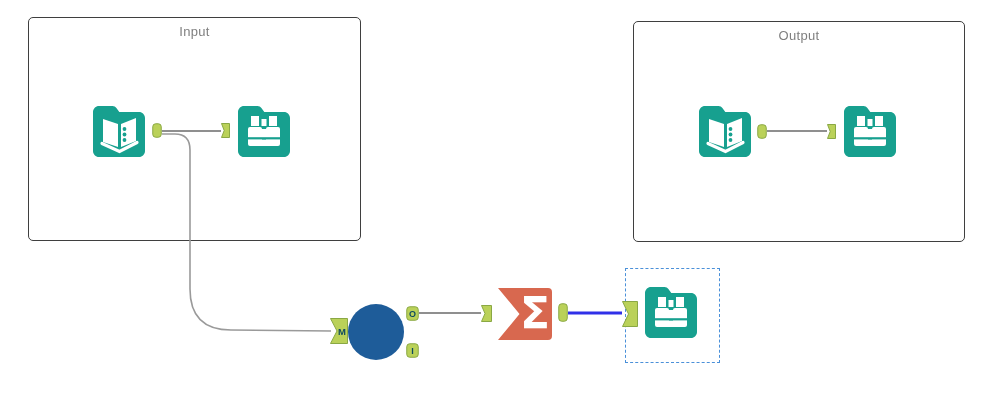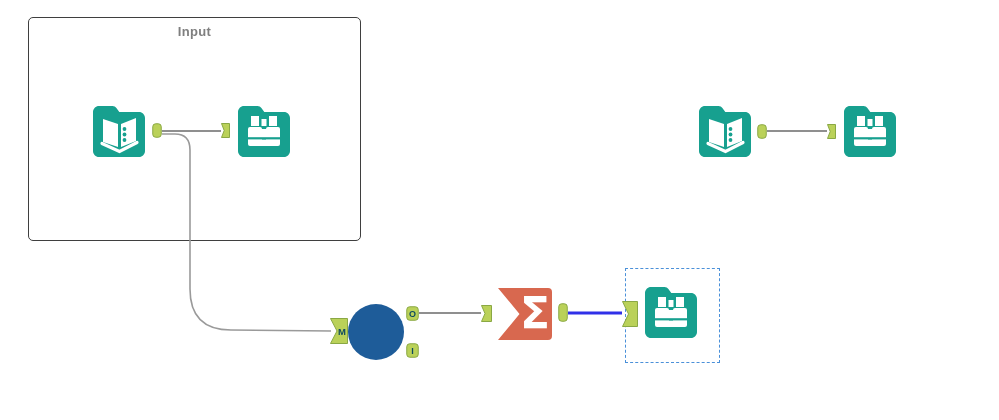--- a/index.html
+++ b/index.html
@@ -8,21 +8,21 @@
     font-family:"Liberation Sans", sans-serif; overflow:hidden;
   }
   .container-box {
     position:absolute; border:1.5px solid #3f3f3f; border-radius:5px;
     background:#ffffff; z-index:1;
   }
   .container-label {
     position:absolute; top:6px; left:0; width:100%; text-align:center;
     color:#7f7f7f; font-size:13px; letter-spacing:0.3px;
   }
-  #box-input  { left:28px;  top:17px; width:331px; height:222px;font-weight:bold; }
+  #box-input  { left:28px;  top:17px; width:331px; height:222px; }
   #box-output { left:633px; top:21px; width:330px; height:219px; }
 
   #wires { position:absolute; left:0; top:0; z-index:2; }
 
   .tool { position:absolute; width:56px; height:56px; z-index:3; }
   .anchor { position:absolute; z-index:4; }
 
   #tool-book-1   { left:91px;  top:103px; }
   #tool-browse-1 { left:236px; top:103px; }
   #tool-book-2   { left:697px; top:103px; }
@@ -53,20 +53,23 @@
   .anchor-letter { font-family:"Liberation Sans",sans-serif; font-weight:bold; fill:#0e4a5e; }
 </style>
 </head>
 <body>
 
 <div id="canvas">
 
   <div id="box-input" class="container-box">
     <div class="container-label">Input</div>
   </div>
+  <div id="box-output" class="container-box">
+    <div class="container-label">Output</div>
+  </div>
 
   <svg id="wires" width="999" height="420" viewBox="0 0 999 420">
     <path d="M162 131 H221" stroke="#8f8f8f" stroke-width="2" fill="none"></path>
     <path d="M162 134 L175 134 Q190 134 190 150 L190 289 Q190 330 231 330 L331 331" stroke="#9a9a9a" stroke-width="1.6" fill="none"></path>
     <path d="M419 313 H481" stroke="#8f8f8f" stroke-width="2" fill="none"></path>
     <path d="M568 313 H622" stroke="#3030e8" stroke-width="3" fill="none"></path>
     <path d="M767 131 H827" stroke="#8f8f8f" stroke-width="2" fill="none"></path>
   </svg>
 
   <div id="selection-rect"></div>

